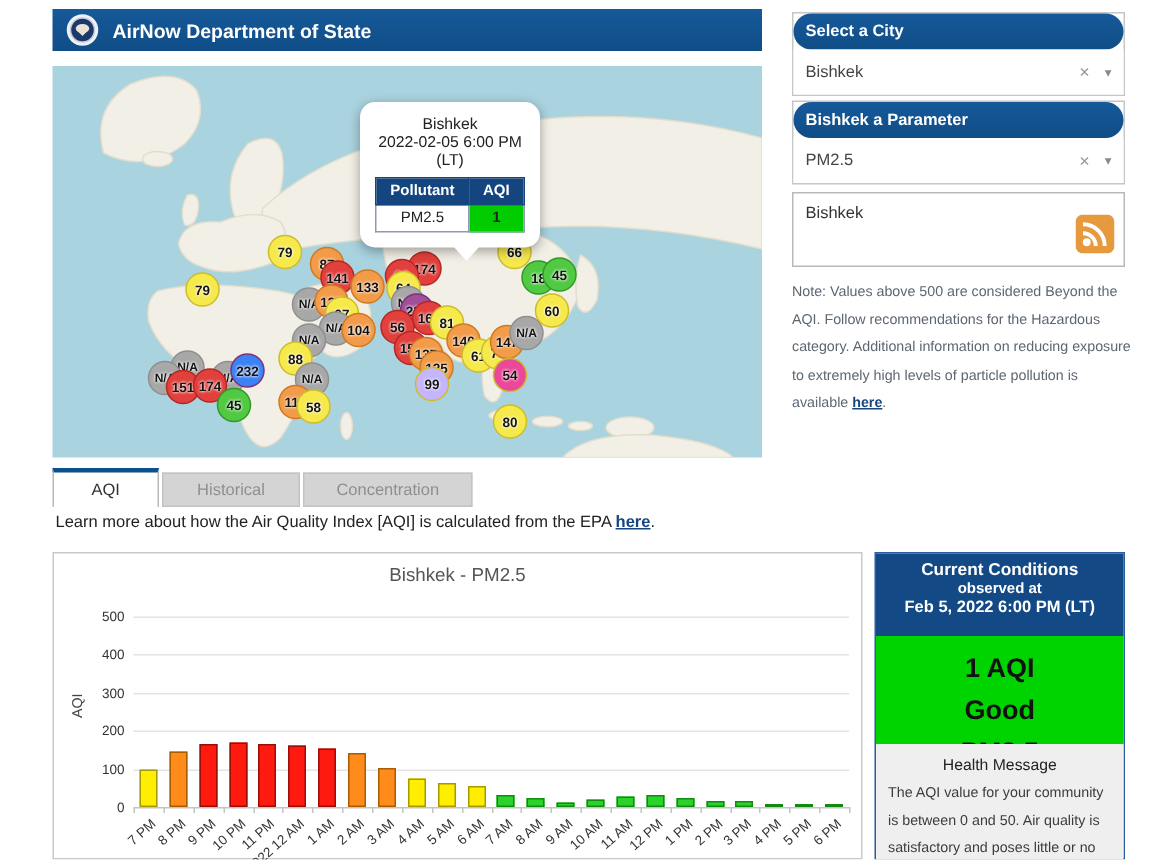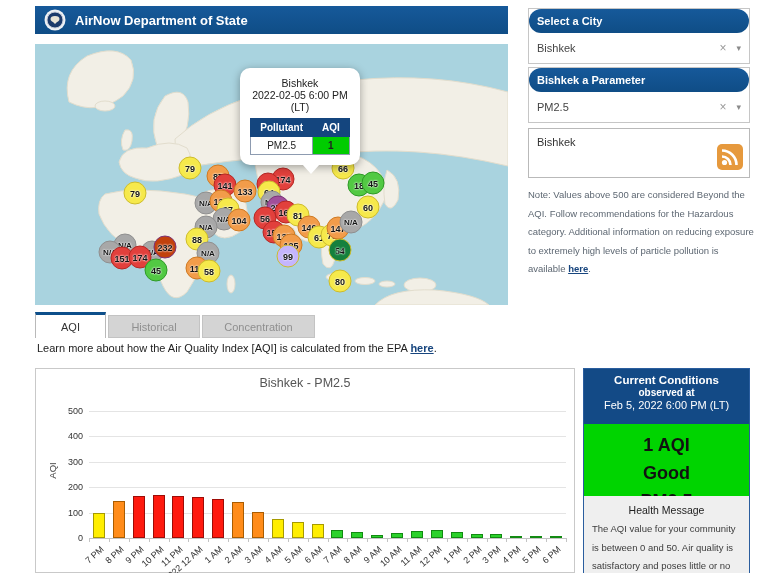--- a/index.html
+++ b/index.html
@@ -77,21 +77,21 @@
   .bar { position:absolute; border:1px solid; }
   .xlab { position:absolute; width:80px; text-align:right; font-size:9px; color:#333;
     transform:rotate(-42deg); transform-origin:100% 0; white-space:nowrap; }
 
   
   .cc { position:absolute; left:583px; top:368px; width:167px; height:205px;
     border:1px solid #2a5d9e; display:flex; flex-direction:column; background:#fff; }
   .cc-head { background:#134a86; color:#fff; text-align:center; padding:5px 4px 13px; }
   .cc-head .l1 { font-size:11.5px; font-weight:bold; }
   .cc-head .l2 { font-size:10px; font-weight:bold; margin-top:1px; }
-  .cc-head .l3 { font-size:11px; font-weight:normal; margin-top:1px; }
+  .cc-head .l3 { font-size:11px; font-weight:bold; margin-top:1px; }
   .cc-green { background:#00d400; text-align:center; padding-top:8px; height:72px; }
   .cc-green div { font-size:18px; font-weight:bold; color:#111; line-height:1.55; }
   .cc-health { background:#efefef; flex:1; padding:5px 8px; }
   .cc-health .ht { text-align:center; font-size:10.5px; font-weight:normal; color:#222;
     margin:3px 0 4px; }
   .cc-health .hm { font-size:9.5px; color:#3c3c3c; line-height:1.95; }
 </style>
 </head>
 <body>
 
@@ -140,21 +140,21 @@
         <div class="mk na" style="left: 171px; top: 159px; background: rgb(168, 168, 168); border: 1.5px solid rgb(143, 143, 143);">N/A</div>
         <div class="mk" style="left: 186px; top: 157px; background: rgb(242, 156, 74); border: 1.5px solid rgb(207, 122, 34);">130</div>
         <div class="mk" style="left: 193px; top: 165px; background: rgb(246, 233, 75); border: 1.5px solid rgb(205, 188, 44);">97</div>
         <div class="mk na" style="left: 189px; top: 175px; background: rgb(168, 168, 168); border: 1.5px solid rgb(143, 143, 143);">N/A</div>
         <div class="mk" style="left: 204px; top: 176px; background: rgb(242, 156, 74); border: 1.5px solid rgb(207, 122, 34);">104</div>
         <div class="mk na" style="left: 171px; top: 183px; background: rgb(168, 168, 168); border: 1.5px solid rgb(143, 143, 143);">N/A</div>
         <div class="mk" style="left: 162px; top: 195px; background: rgb(246, 233, 75); border: 1.5px solid rgb(205, 188, 44);">88</div>
         <div class="mk na" style="left: 90px; top: 201px; background: rgb(168, 168, 168); border: 1.5px solid rgb(143, 143, 143);">N/A</div>
         <div class="mk na" style="left: 75px; top: 208px; background: rgb(168, 168, 168); border: 1.5px solid rgb(143, 143, 143);">N/A</div>
         <div class="mk na" style="left: 117px; top: 208px; background: rgb(168, 168, 168); border: 1.5px solid rgb(143, 143, 143);">N/A</div>
-        <div class="mk" style="left: 130px; top: 203px; background: #c2410c; border: 1.5px solid rgb(124, 51, 120);">232</div>
+        <div class="mk" style="left: 130px; top: 203px; background: #3b82f6; border: 1.5px solid rgb(124, 51, 120);">232</div>
         <div class="mk" style="left: 87px; top: 214px; background: rgb(226, 64, 60); border: 1.5px solid rgb(181, 40, 36);">151</div>
         <div class="mk" style="left: 105px; top: 213px; background: rgb(226, 64, 60); border: 1.5px solid rgb(181, 40, 36);">174</div>
         <div class="mk" style="left: 121px; top: 226px; background: rgb(82, 201, 67); border: 1.5px solid rgb(47, 154, 39);">45</div>
         <div class="mk na" style="left: 173px; top: 209px; background: rgb(168, 168, 168); border: 1.5px solid rgb(143, 143, 143);">N/A</div>
         <div class="mk" style="left: 162px; top: 224px; background: rgb(242, 156, 74); border: 1.5px solid rgb(207, 122, 34);">115</div>
         <div class="mk" style="left: 174px; top: 227px; background: rgb(246, 233, 75); border: 1.5px solid rgb(205, 188, 44);">58</div>
         <div class="mk" style="left: 248px; top: 135px; background: rgb(226, 64, 60); border: 1.5px solid rgb(181, 40, 36);">174</div>
         <div class="mk" style="left: 233px; top: 140px; background: rgb(226, 64, 60); border: 1.5px solid rgb(181, 40, 36);">93</div>
         <div class="mk" style="left: 234px; top: 148px; background: rgb(246, 233, 75); border: 1.5px solid rgb(205, 188, 44);">64</div>
         <div class="mk na" style="left: 237px; top: 158px; background: rgb(168, 168, 168); border: 1.5px solid rgb(143, 143, 143);">N/A</div>
@@ -168,21 +168,21 @@
         <div class="mk" style="left: 256px; top: 201px; background: rgb(242, 156, 74); border: 1.5px solid rgb(207, 122, 34);">125</div>
         <div class="mk" style="left: 253px; top: 212px; background: #c4b5fd; border: 1.5px solid rgb(205, 188, 44);">99</div>
         <div class="mk" style="left: 284px; top: 193px; background: rgb(246, 233, 75); border: 1.5px solid rgb(205, 188, 44);">61</div>
         <div class="mk" style="left: 297px; top: 191px; background: rgb(246, 233, 75); border: 1.5px solid rgb(205, 188, 44);">75</div>
         <div class="mk" style="left: 303px; top: 184px; background: rgb(242, 156, 74); border: 1.5px solid rgb(207, 122, 34);">147</div>
         <div class="mk na" style="left: 316px; top: 178px; background: rgb(168, 168, 168); border: 1.5px solid rgb(143, 143, 143);">N/A</div>
         <div class="mk" style="left: 308px; top: 124px; background: rgb(246, 233, 75); border: 1.5px solid rgb(205, 188, 44);">66</div>
         <div class="mk" style="left: 324px; top: 141px; background: rgb(82, 201, 67); border: 1.5px solid rgb(47, 154, 39);">18</div>
         <div class="mk" style="left: 338px; top: 139px; background: rgb(82, 201, 67); border: 1.5px solid rgb(47, 154, 39);">45</div>
         <div class="mk" style="left: 333px; top: 163px; background: rgb(246, 233, 75); border: 1.5px solid rgb(205, 188, 44);">60</div>
-        <div class="mk" style="left: 305px; top: 206px; background: #15803d; border: 1.5px solid rgb(205, 188, 44); font-family: Liberation Serif, serif;">54</div>
+        <div class="mk" style="left: 305px; top: 206px; background: #ec4899; border: 1.5px solid rgb(205, 188, 44);">54</div>
         <div class="mk" style="left: 305px; top: 237px; background: rgb(246, 233, 75); border: 1.5px solid rgb(205, 188, 44);">80</div>
       </div>
 
     <div class="popup">
       <div>Bishkek</div>
       <div>2022-02-05 6:00 PM</div>
       <div>(LT)</div>
       <table>
         <tbody>
             <tr>

